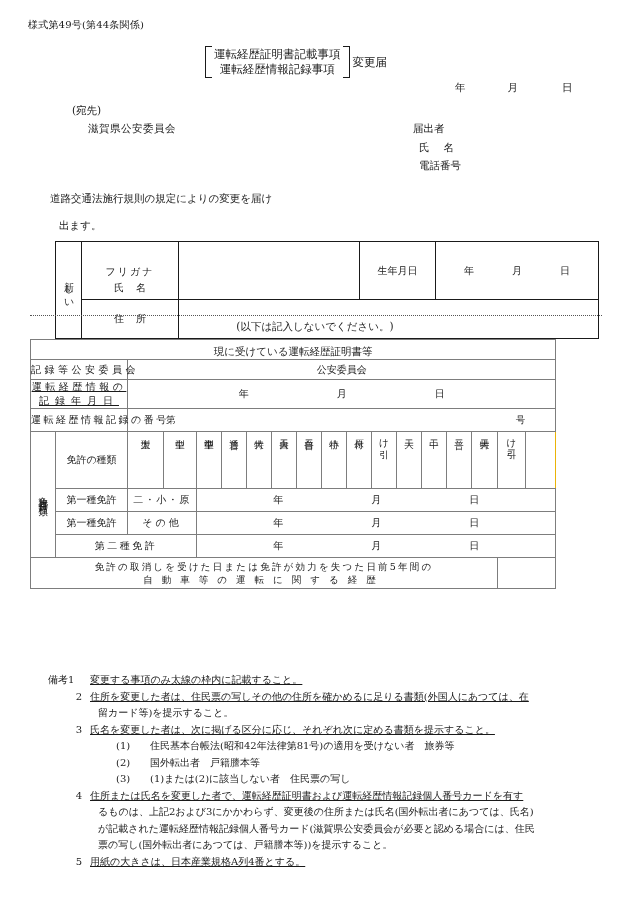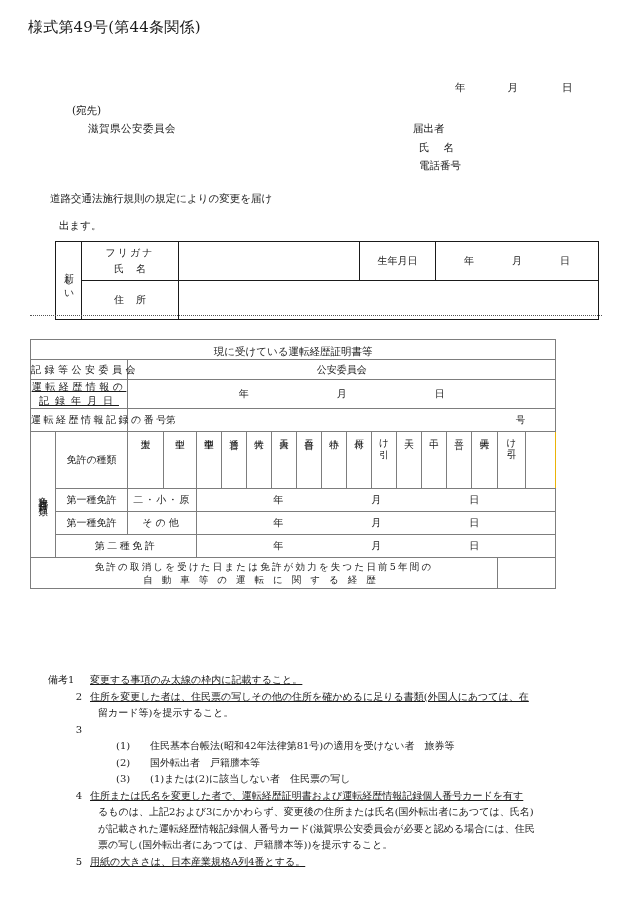--- a/index.html
+++ b/index.html
@@ -21,21 +21,21 @@
     width: 630px;
     height: 903px;
     box-sizing: border-box;
   }
 
   
   .form-no {
     position: absolute;
     left: 28px;
     top: 18px;
-    font-size: 15px;
+    font-size: 10px;
     letter-spacing: 0.2px;
     white-space: nowrap;
   }
 
   .title-row {
     position: absolute;
     left: 205px;
     top: 46px;
     display: flex;
     align-items: center;
@@ -201,20 +201,21 @@
     display: flex;
     align-items: center;
     justify-content: center;
   }
   .two-line {
     display: flex;
     flex-direction: column;
     justify-content: center;
     line-height: 16px;
     padding: 3px 0;
+    margin-top: 19px;
   }
   .sp-name { letter-spacing: 0; }
   .sp-name .g { display: inline-block; width: 12px; }
   .ymd-cells { white-space: nowrap; }
   .ymd-cells .g1 { display: inline-block; width: 38px; }
   .ymd-cells .g2 { display: inline-block; width: 38px; }
 
   
   .dotted {
     position: absolute;
@@ -346,20 +347,31 @@
   .sub-item .si-lbl { width: 34px; flex: 0 0 auto; }
   .hang { padding-left: 68px; }
 </style>
 </head>
 <body>
 
 <div class="page">
 
   <div class="form-no">様式第49号(第44条関係)</div>
 
+  <div class="title-row">
+    <div class="bracket-group">
+      <div class="brk brk-l"></div>
+      <div class="brk-lines">
+        <div>運転経歴証明書記載事項</div>
+        <div>運転経歴情報記録事項</div>
+      </div>
+      <div class="brk brk-r"></div>
+    </div>
+    <div class="title-suffix">変更届</div>
+  </div>
 
   <div class="date-line">
     <span>年</span><span class="dsp1"></span><span>月</span><span class="dsp2"></span><span>日</span>
   </div>
 
   <div class="addressee-label">(宛先)</div>
   <div class="addressee-name">滋賀県公安委員会</div>
 
   <div class="submitter">届出者</div>
   <div class="submitter-name">
@@ -402,20 +414,21 @@
       <tr>
         <td class="outer-b" style="height:38px">
           <span class="sp-name"><span>住</span><span class="g"></span><span>所</span></span>
         </td>
         <td class="outer-b outer-r" colspan="3"></td>
       </tr>
     </tbody>
   </table>
 
   <div class="dotted"></div>
+  <div class="notice">(以下は記入しないでください。)</div>
 
   <table class="tbl-main">
     <colgroup>
       <col style="width:25px">
         <col style="width:72px">
         <col style="width:36px">
         <col style="width:33px">
       <col style="width:25px">
         <col style="width:25px">
         <col style="width:25px">
@@ -570,20 +583,21 @@
       <span class="rm-lbl">備考1</span>
       <span class="rm-txt">変更する事項のみ太線の枠内に記載すること。</span>
     </div>
     <div class="rm-row rn">
       <span class="rm-lbl">2</span>
       <span class="rm-txt">住所を変更した者は、住民票の写しその他の住所を確かめるに足りる書類(外国人にあつては、在</span>
     </div>
     <div class="hang">留カード等)を提示すること。</div>
     <div class="rm-row rn">
       <span class="rm-lbl">3</span>
+      <span class="rm-txt">氏名を変更した者は、次に掲げる区分に応じ、それぞれ次に定める書類を提示すること。</span>
     </div>
     <div class="sub-item">
       <span class="si-lbl">(1)</span>
       <span>住民基本台帳法(昭和42年法律第81号)の適用を受けない者　旅券等</span>
     </div>
     <div class="sub-item">
       <span class="si-lbl">(2)</span>
       <span>国外転出者　戸籍謄本等</span>
     </div>
     <div class="sub-item">

